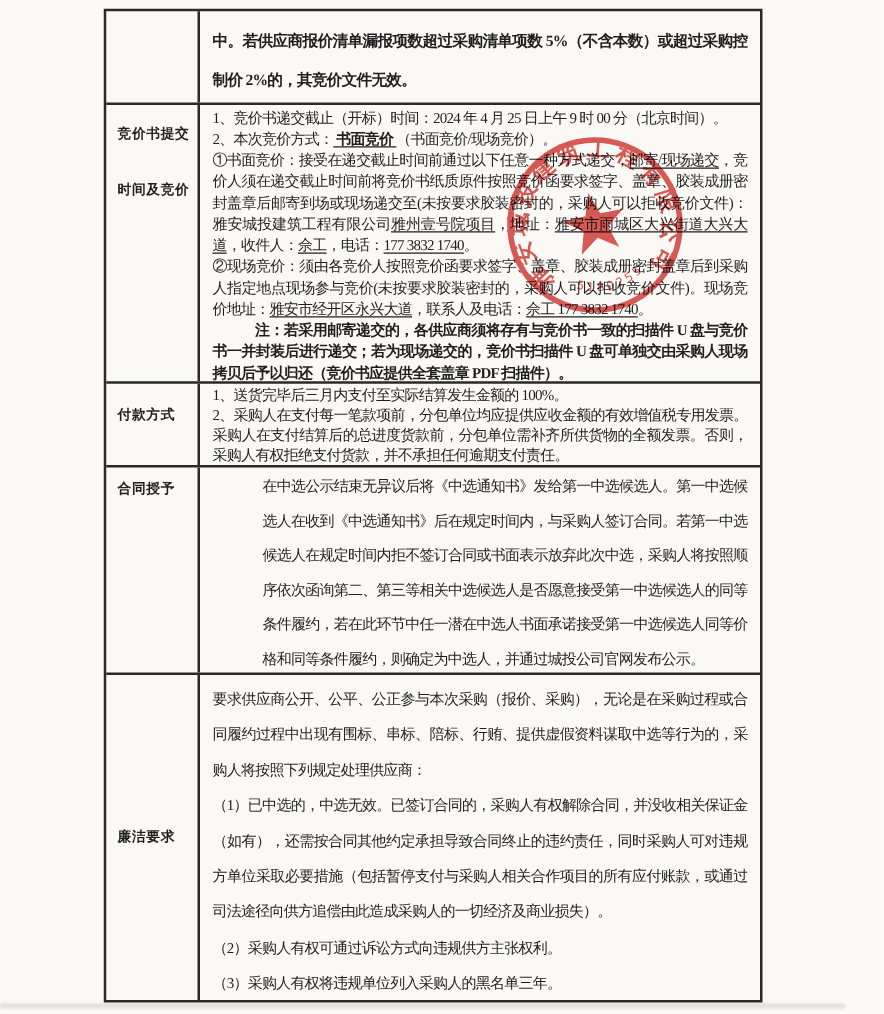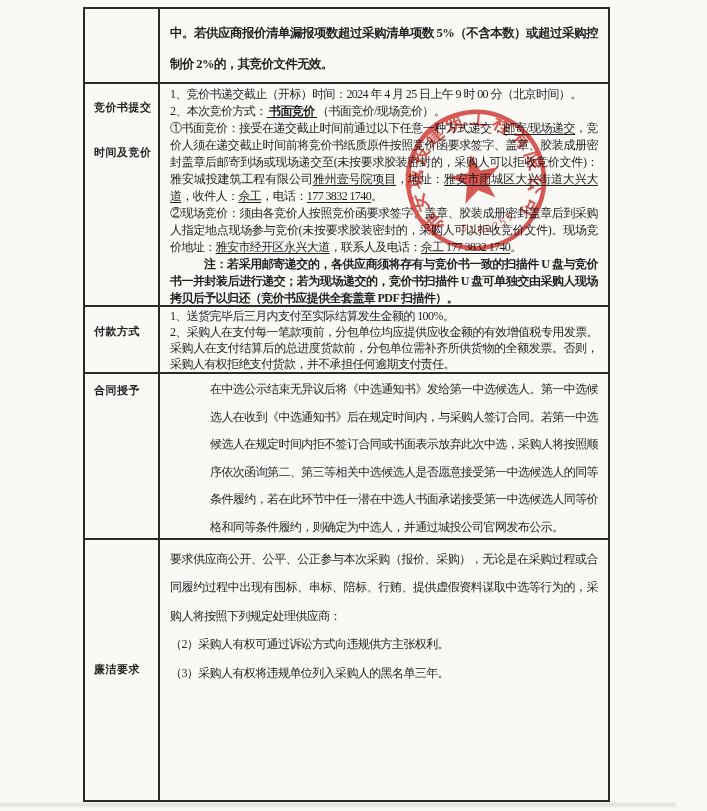--- a/index.html
+++ b/index.html
@@ -104,20 +104,21 @@
         <p><span>在中选公示结束无异议后将《中选通知书》发给第一中选候选人。第一中选候选人在收到《中选通知书》后在规定时间内，与采购人签订合同。若第一中选候选人在规定时间内拒不签订合同或书面表示放弃此次中选，采购人将按照顺序依次函询第二、第三等相关中选候选人是否愿意接受第一中选候选人的同等条件履约，若在此环节中任一潜在中选人书面承诺接受第一中选候选人同等价格和同等条件履约，则确定为中选人，并通过城投公司官网发布公示。</span></p>
       </div>
     </div>
 
     <div class="row r5">
       <div class="hdr">
         <div>廉洁要求</div>
       </div>
       <div class="cell">
         <p><span>要求供应商公开、公平、公正参与本次采购（报价、采购），无论是在采购过程或合同履约过程中出现有围标、串标、陪标、行贿、提供虚假资料谋取中选等行为的，采购人将按照下列规定处理供应商：</span></p>
+        <p><span>（1）已中选的，中选无效。已签订合同的，采购人有权解除合同，并没收相关保证金（如有），还需按合同其他约定承担导致合同终止的违约责任，同时采购人可对违规方单位采取必要措施（包括暂停支付与采购人相关合作项目的所有应付账款，或通过司法途径向供方追偿由此造成采购人的一切经济及商业损失）。</span></p>
         <p><span>（2）采购人有权可通过诉讼方式向违规供方主张权利。</span></p>
         <p><span>（3）采购人有权将违规单位列入采购人的黑名单三年。</span></p>
       </div>
     </div>
 
   </div>
 
   <svg class="stamp" viewBox="-80 -80 160 160" xmlns="http://www.w3.org/2000/svg">
     <g transform="rotate(-12)" stroke="none">
       <circle cx="0" cy="0" r="68" fill="none" stroke="#d22c26" stroke-width="4.5"></circle>

